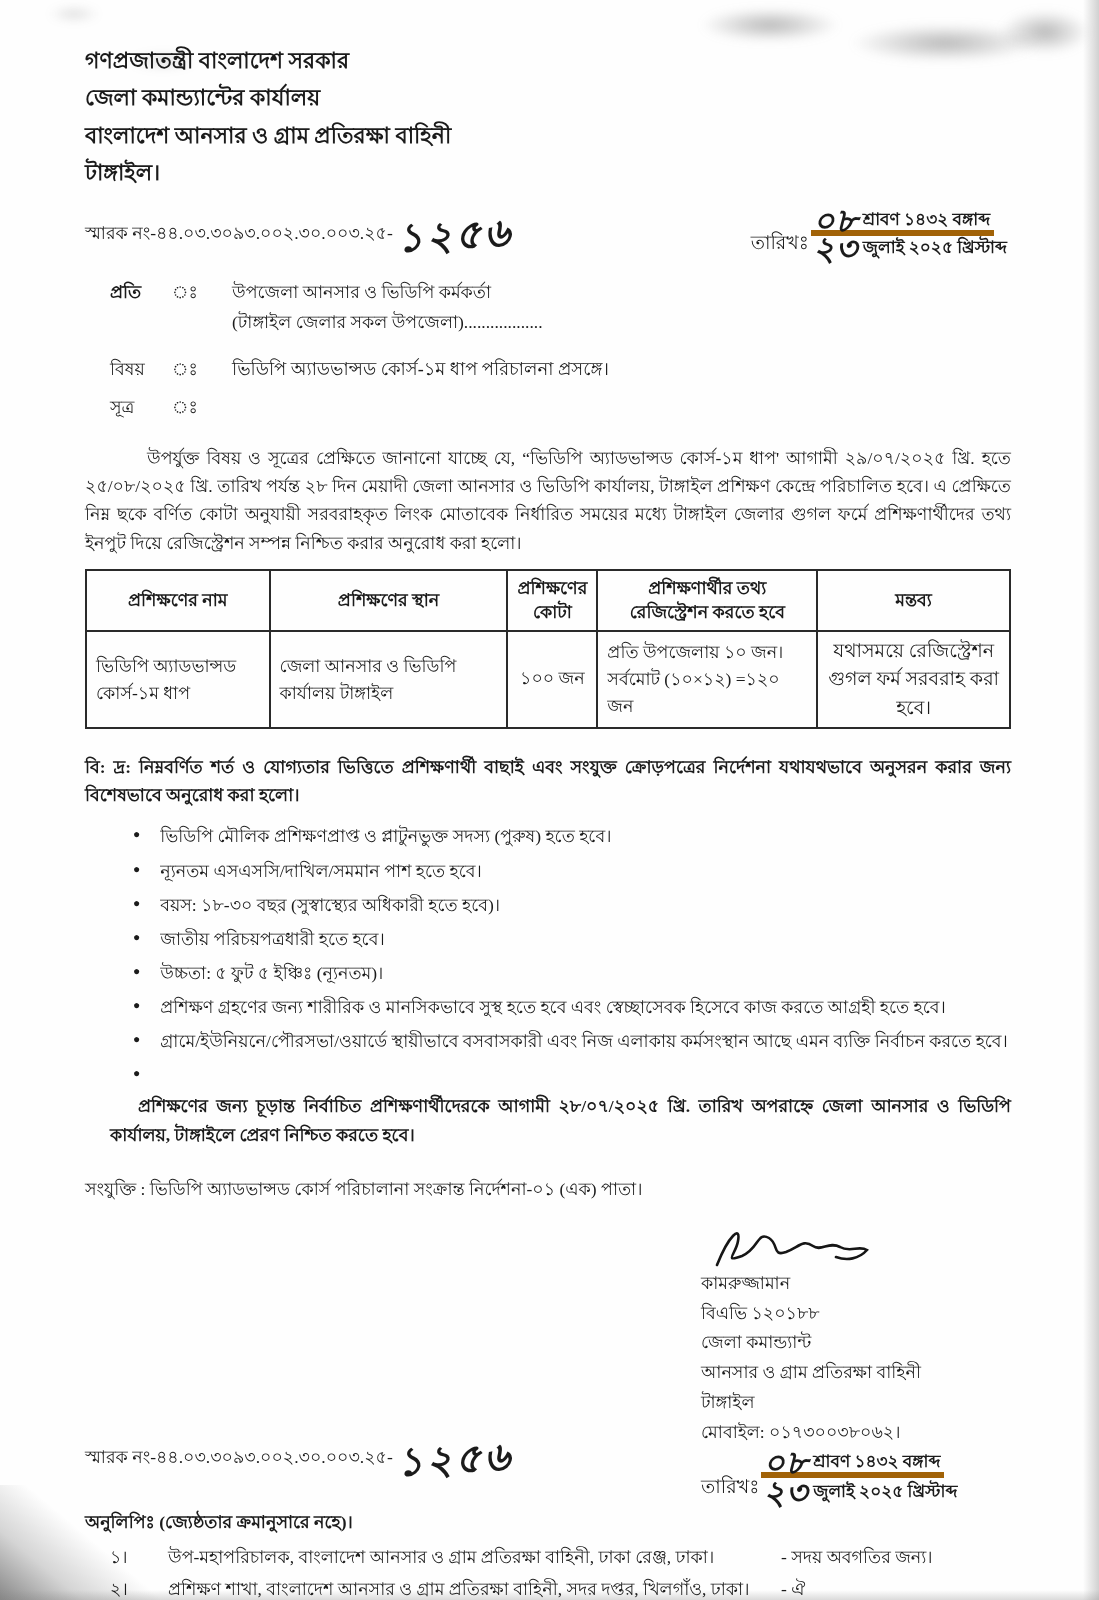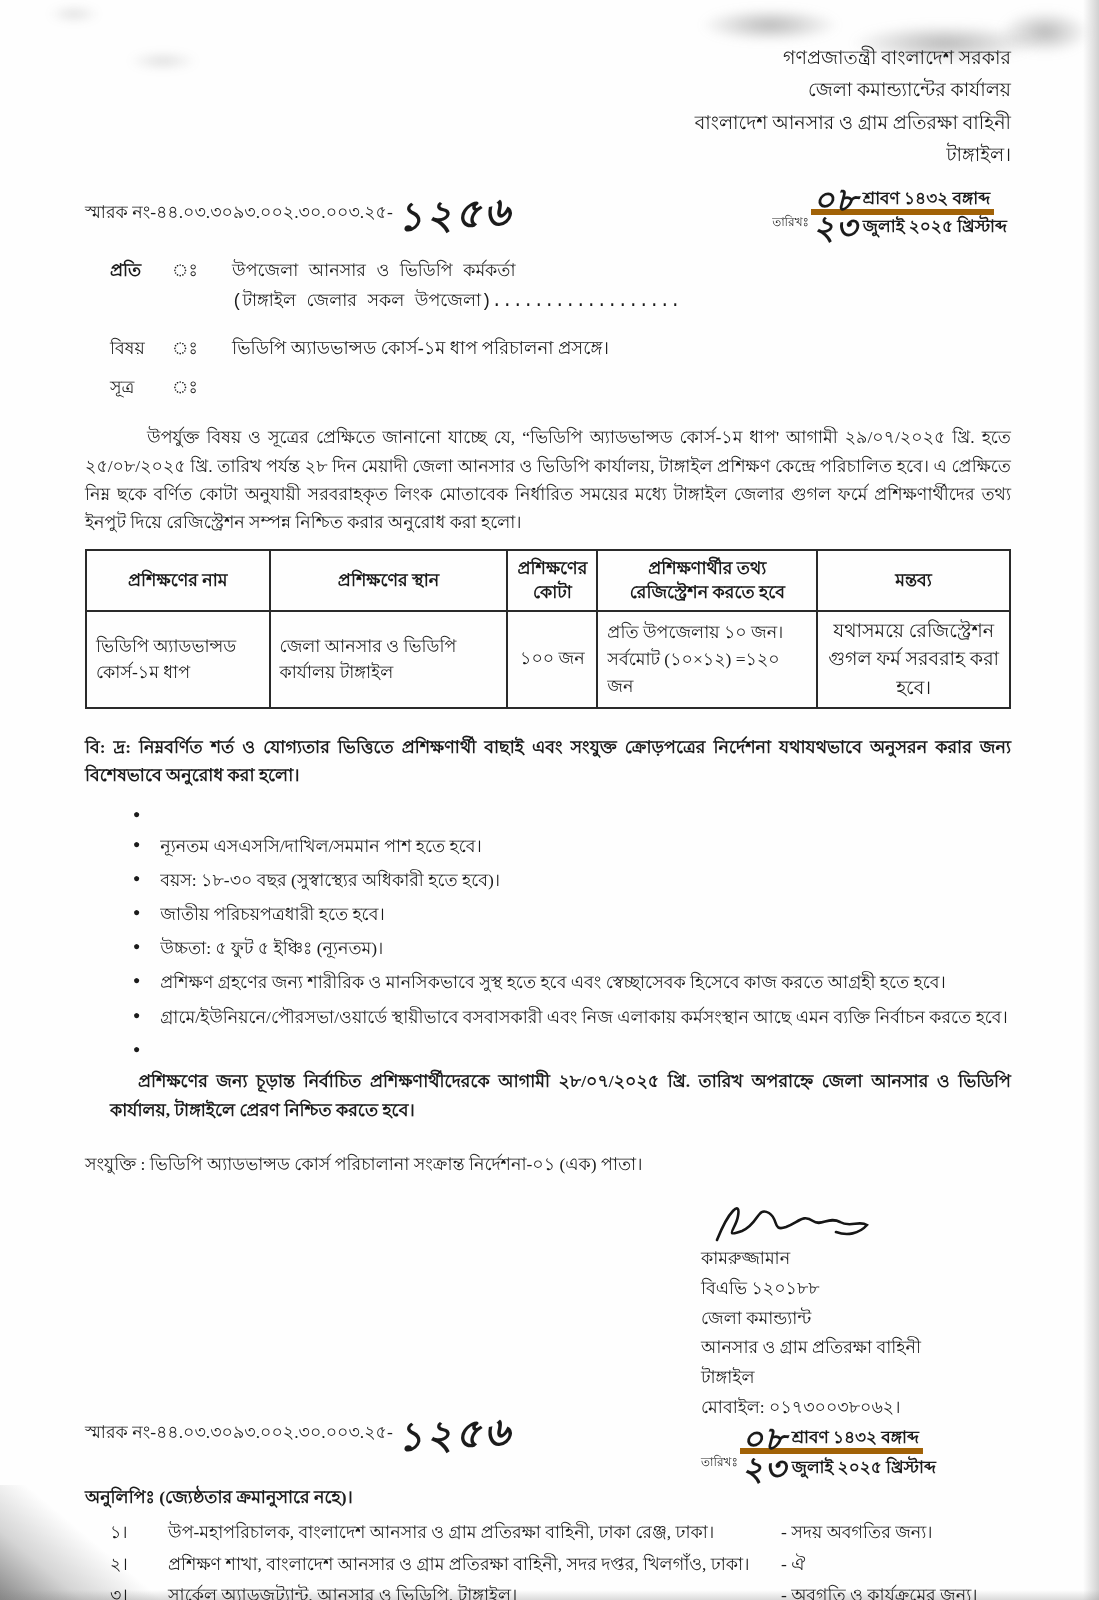--- a/index.html
+++ b/index.html
@@ -24,36 +24,36 @@
   .sm4 { left:128px; top:52px; width:70px; height:18px; opacity:.5; }
   .sm5 { left:48px;  top:6px;  width:52px; height:16px; opacity:.5; }
   .corner-bl { position:absolute; left:0; bottom:0; width:160px; height:115px; z-index:1;
     background:linear-gradient(40deg, rgba(105,105,105,.8) 0%, rgba(150,150,150,.4) 28%, transparent 55%); }
   .edge-right { position:absolute; right:0; top:0; width:16px; height:100%; z-index:1;
     background:linear-gradient(to left, rgba(135,135,135,.38), transparent); }
   .edge-bottom { position:absolute; left:0; bottom:0; width:100%; height:10px; z-index:1;
     background:linear-gradient(to top, rgba(135,135,135,.3), transparent); }
 
   
-  .letterhead { text-align:right; line-height:1.7; font-weight:400; font-size:19px; }
+  .letterhead { text-align:left; line-height:1.7; font-weight:700; font-size:22px; }
 
   
   .memo-date-row { display:flex; justify-content:space-between; align-items:flex-start; margin-top:14px; }
   .memo-line { padding-top:14px; white-space:nowrap; }
   .hw { font-family:"DejaVu Serif",serif; font-style:italic; font-weight:bold; }
   .hw-big { font-size:40px; letter-spacing:3px; display:inline-block; transform:rotate(-3deg); vertical-align:-10px; line-height:0; }
   .date-block { display:flex; align-items:center; gap:2px; }
-  .date-label { font-size:12px; margin-top:20px; }
+  .date-label { font-size:19px; margin-top:20px; }
   .date-stack { display:inline-block; }
   .date-row { white-space:nowrap; padding:0 4px 1px 2px; font-weight:600; font-size:17px; }
   .date-row.top { border-bottom:6px solid #a16207; }
   .hw-day { font-size:33px; letter-spacing:1px; display:inline-block; line-height:0; vertical-align:-7px; margin-right:5px; }
 
   
-  .addr-grid { display:grid; grid-template-columns:62px 60px 1fr; padding-left:25px; margin-top:16px; row-gap:2px; line-height:1.6;font-family:Liberation Mono, monospace; }
+  .addr-grid { display:grid; grid-template-columns:62px 60px 1fr; padding-left:25px; margin-top:16px; row-gap:2px; line-height:1.6; }
   .addr-grid .lbl { font-weight:600; }
   .subject-grid { display:grid; grid-template-columns:62px 60px 1fr; padding-left:25px; margin-top:20px; line-height:1.55; row-gap:11px; }
   .subject-text { font-weight:normal; font-size:18px; }
 
   .body-para { margin-top:22px; text-align:justify; text-indent:62px; line-height:1.62; }
 
   
   table.quota { border-collapse:collapse; width:100%; margin-top:12px; }
   table.quota th, table.quota td { border:2px solid #2a2a2a; padding:5px 9px; vertical-align:middle; }
   table.quota th { font-weight:bold; text-align:center; font-size:17.5px; line-height:1.4; }
@@ -165,20 +165,21 @@
           <td class="c-remark">যথাসময়ে রেজিস্ট্রেশন গুগল ফর্ম সরবরাহ করা হবে।</td>
         </tr>
       </tbody>
     </table>
 
     <p class="note-para">বি: দ্র: নিম্নবর্ণিত শর্ত ও যোগ্যতার ভিত্তিতে প্রশিক্ষণার্থী বাছাই এবং সংযুক্ত ক্রোড়পত্রের নির্দেশনা যথাযথভাবে অনুসরন করার জন্য বিশেষভাবে অনুরোধ করা হলো।</p>
 
     <div class="bullet-list">
       <div class="bullet-row">
           <span class="dot">●</span>
+          <span>ভিডিপি মৌলিক প্রশিক্ষণপ্রাপ্ত ও প্লাটুনভুক্ত সদস্য (পুরুষ) হতে হবে।</span>
         </div>
       <div class="bullet-row">
           <span class="dot">●</span>
           <span>ন্যূনতম এসএসসি/দাখিল/সমমান পাশ হতে হবে।</span>
         </div>
       <div class="bullet-row">
           <span class="dot">●</span>
           <span>বয়স: ১৮-৩০ বছর (সুস্বাস্থ্যের অধিকারী হতে হবে)।</span>
         </div>
       <div class="bullet-row">

